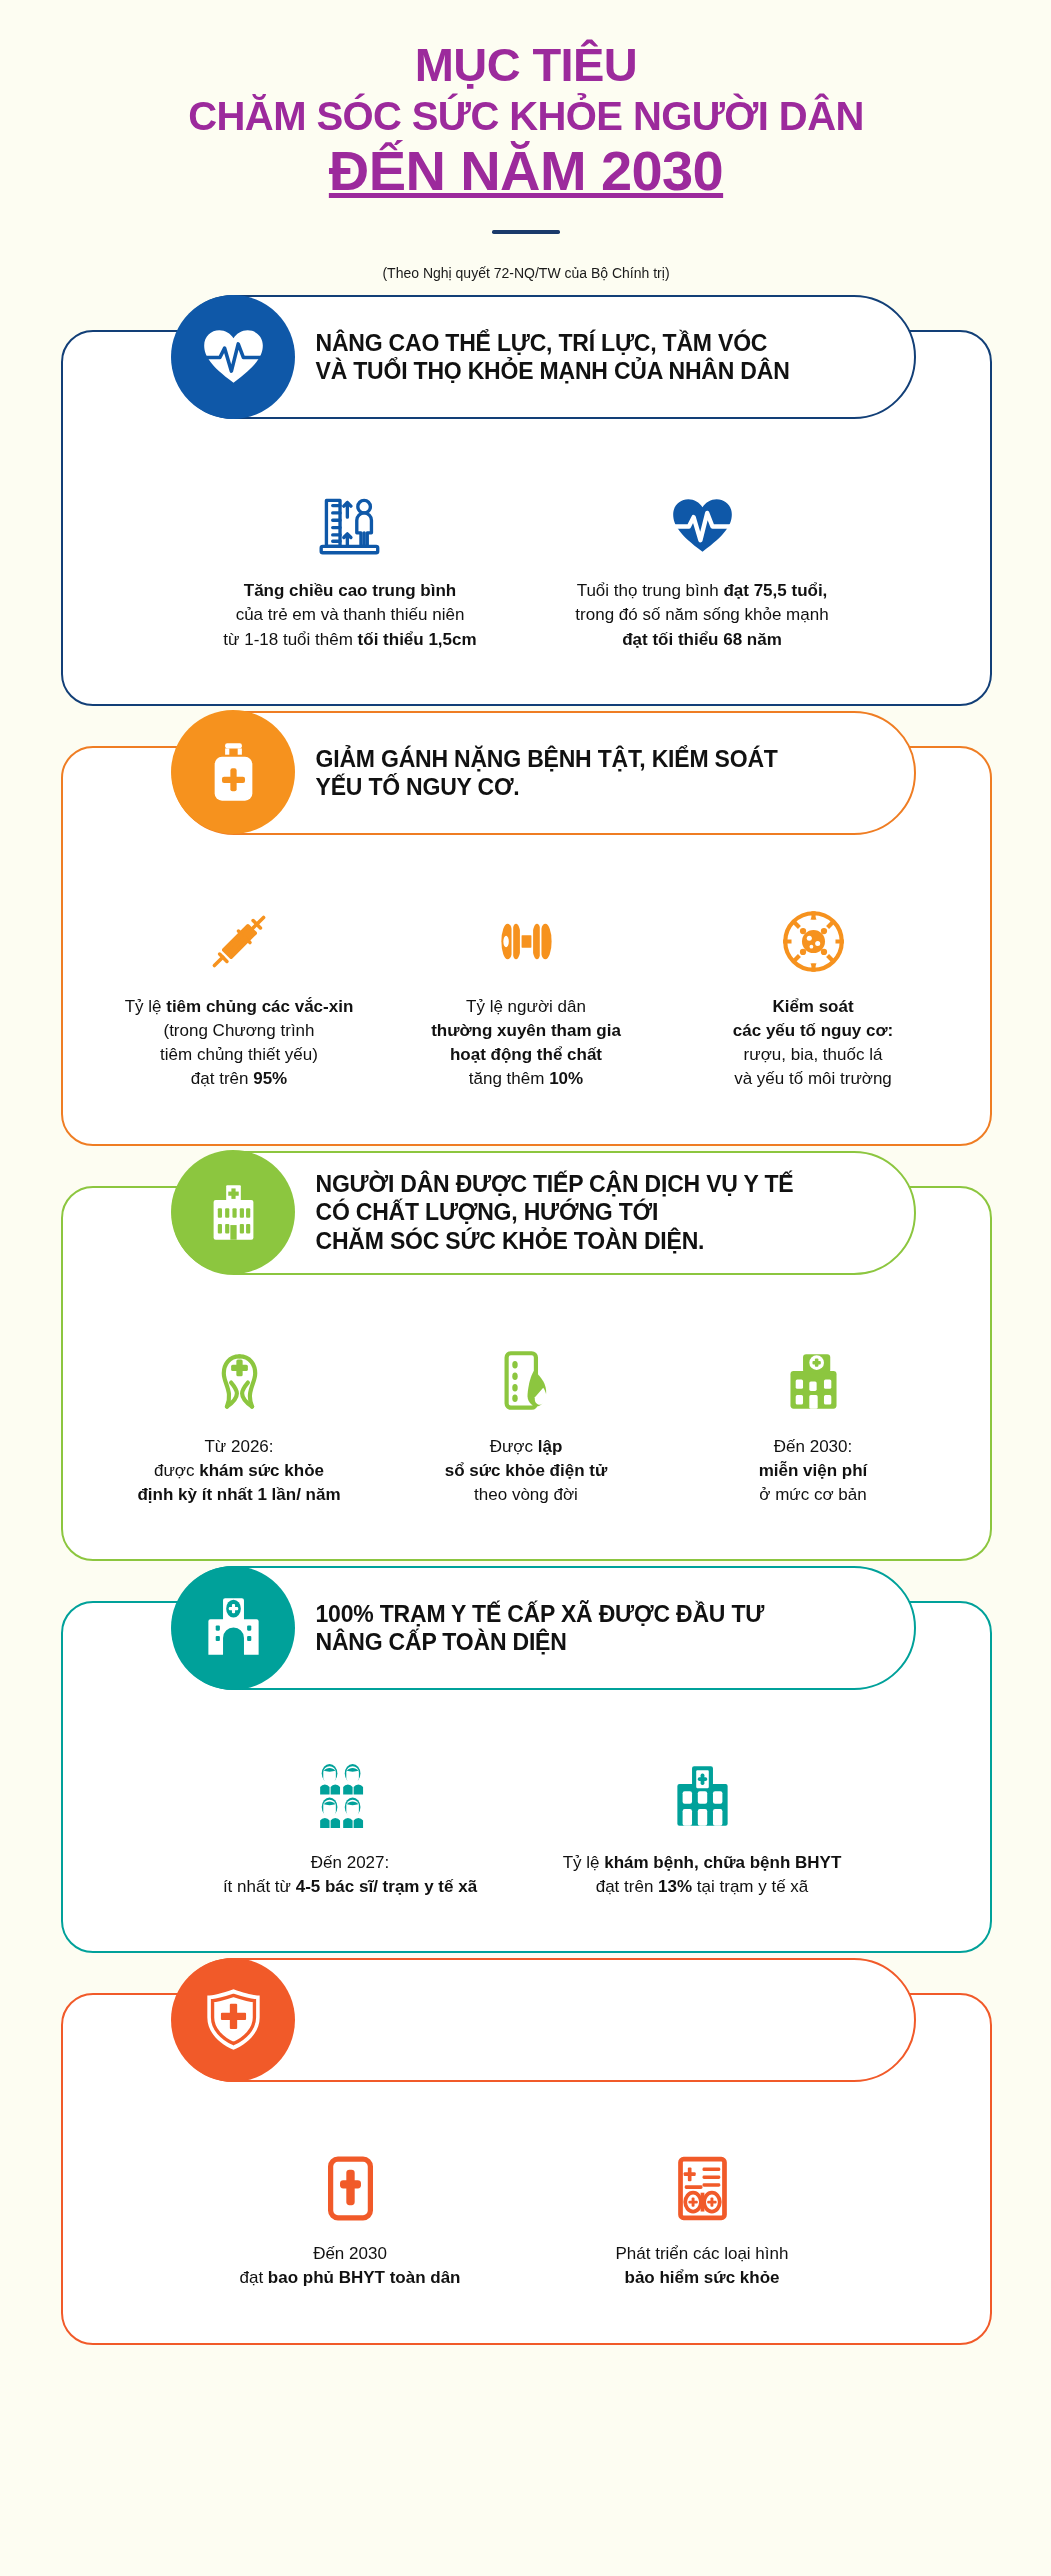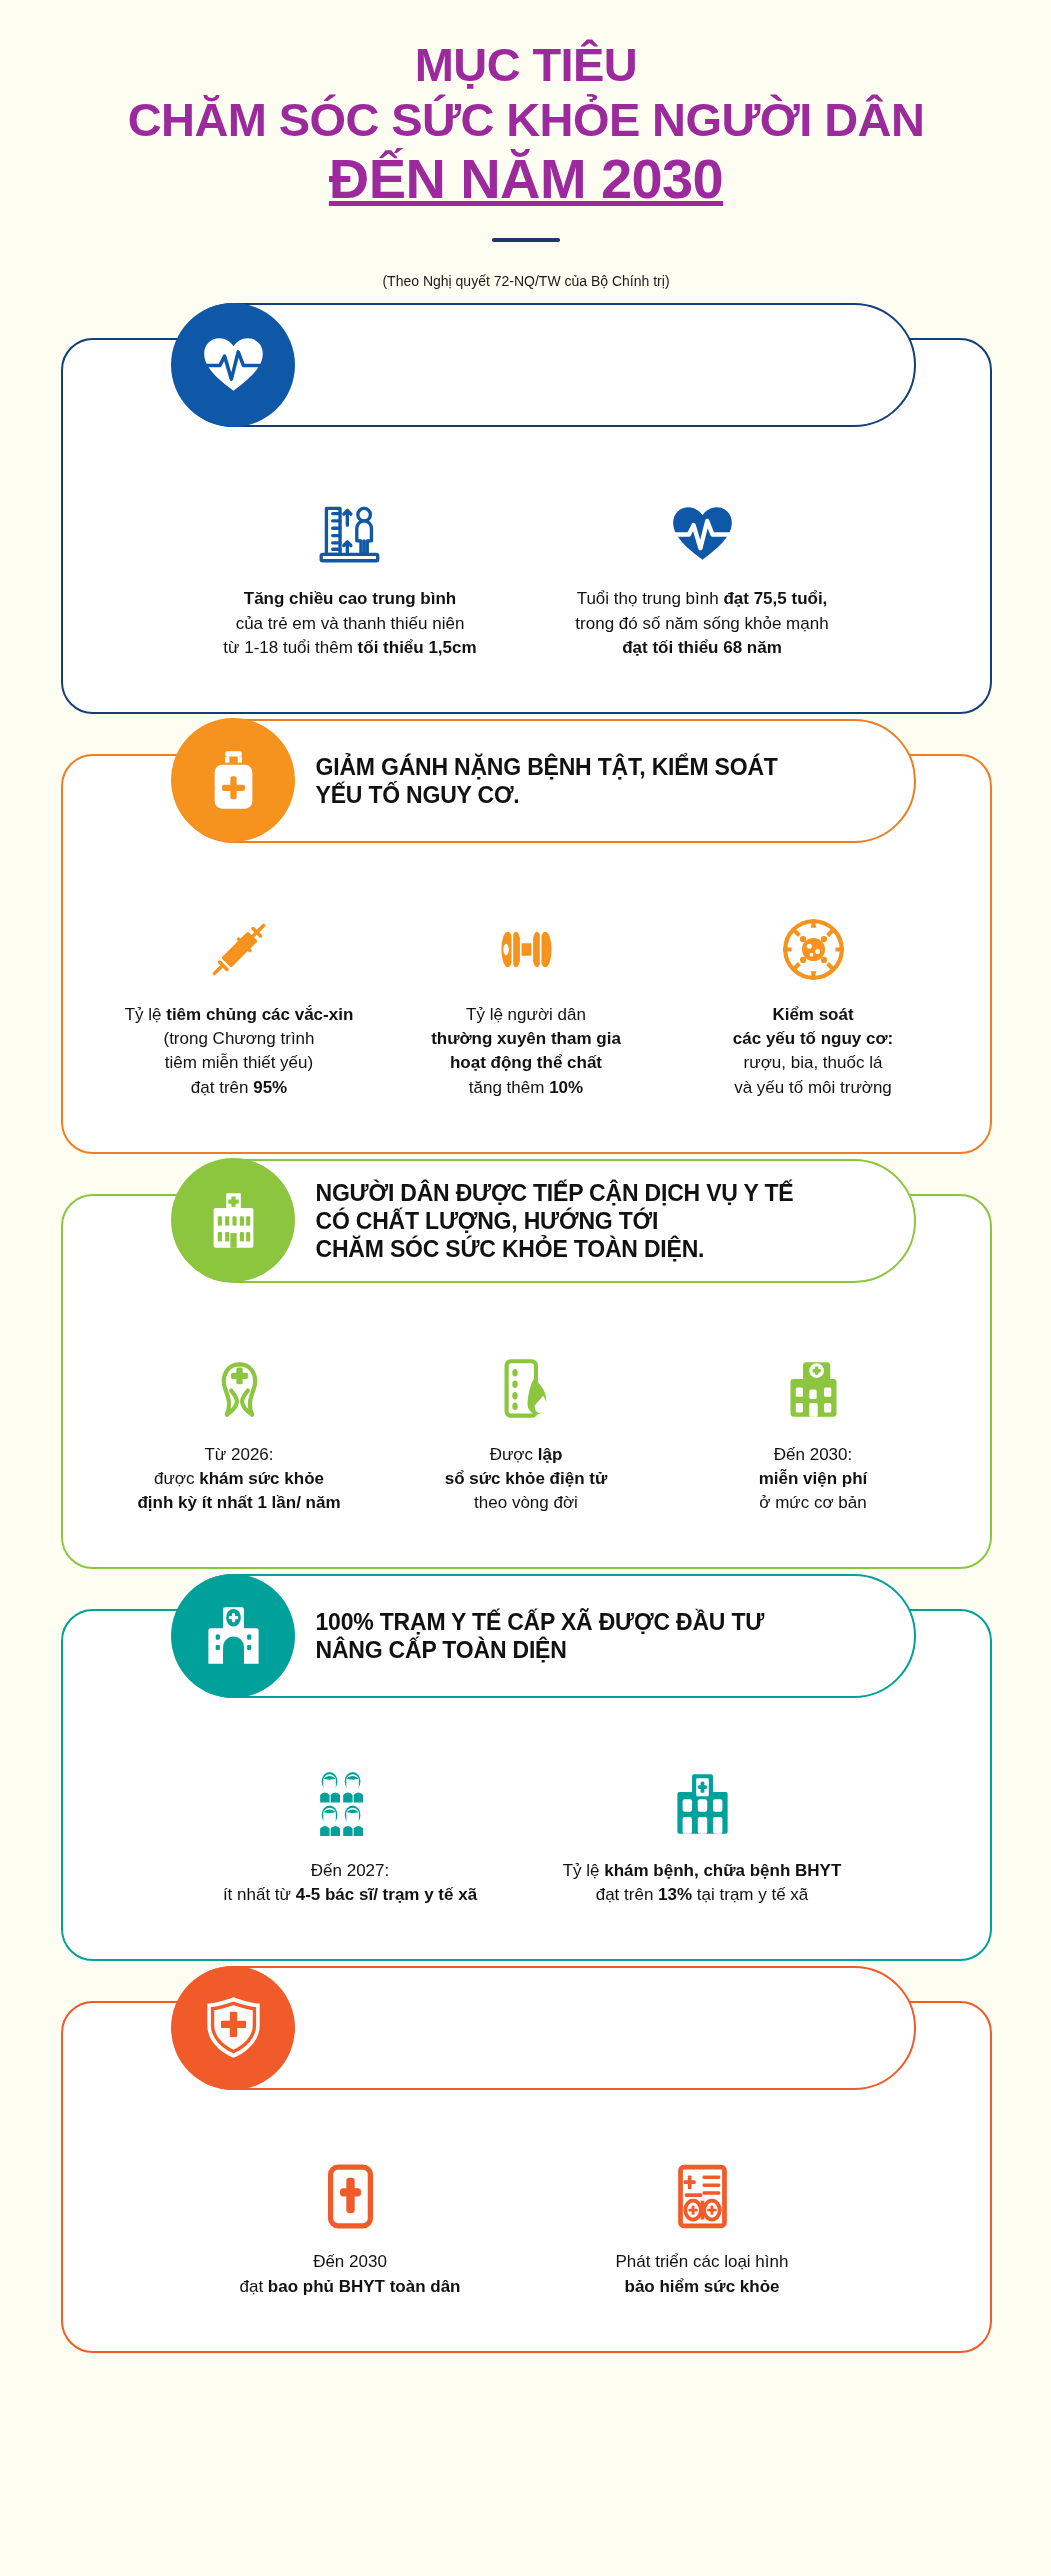--- a/index.html
+++ b/index.html
@@ -13,21 +13,21 @@
   
   .title-block { text-align: center; padding: 38px 34px 0 34px; }
   .title-line {
     color: #9c2a9c;
     font-weight: bold;
     letter-spacing: -0.6px;
     line-height: 1.16;
     text-transform: uppercase;
   }
   .title-l1 { font-size: 47px; }
-  .title-l2 { font-size: 47px; }
+  .title-l2 { font-size: 40px; }
   .title-l3 { font-size: 56px; text-decoration: underline; }
   .title-rule {
     width: 68px; height: 4px; background: #1b3a6b;
     margin: 26px auto 0 auto; border-radius: 1.7px;
   }
   .subtitle {
     margin-top: 31px;
     font-size: 14px;
     color: #1a1a1a;
     font-weight: 500;
@@ -121,20 +121,24 @@
 
 <div class="cards" id="cards-root">
     <div class="card t-blue two-items">
       <div class="card-header">
        <div class="badge">
           <svg viewBox="0 0 64 64" width="67" height="67">
             <path fill="#fff" d="M32 57 C10 41 4 31 4 21.5 C4 13 10.5 7 18.5 7 C24 7 29 10 32 14.5 C35 10 40 7 45.5 7 C53.5 7 60 13 60 21.5 C60 31 54 41 32 57 Z"></path>
             <path fill="none" stroke="#0f58a8" stroke-width="3.4" stroke-linejoin="round" stroke-linecap="round" d="M2 33 H19 L23.5 24 L30 46 L36.5 20 L41.5 33 H62"></path>
           </svg>
         </div>
+       <div class="header-text">
+          <div>NÂNG CAO THỂ LỰC, TRÍ LỰC, TẦM VÓC</div>
+          <div>VÀ TUỔI THỌ KHỎE MẠNH CỦA NHÂN DÂN</div>
+        </div>
      </div>
      <div class="card-body">
        <div class="items">
           <div class="item">
         <div class="item-icon">
               <svg viewBox="0 0 64 64" width="67" height="67">
                 <g fill="none" stroke="#0f58a8" stroke-width="3.2" stroke-linecap="round" stroke-linejoin="round">
                   <rect x="9" y="8" width="13" height="44"></rect>
                   <path d="M22 13 H15 M22 20 H15 M22 27 H15 M22 34 H15 M22 41 H15 M22 47 H15"></path>
                   <path d="M29 24 V10 M25.6 13.5 L29 10 L32.4 13.5"></path>
@@ -201,21 +205,21 @@
                   <path d="M31 22 L42 33"></path>
                   <path d="M13 44 L20 51"></path>
                   <path d="M16 47 L8 55"></path>
                   <path d="M34 26 L29 31 M39 31 L34 36 M28 32 L23 37"></path>
                 </g>
               </svg>
             </div>
         <div class="item-text">
               <div class="text-line">Tỷ lệ <b>tiêm chủng các vắc-xin</b></div>
               <div class="text-line">(trong Chương trình</div>
-              <div class="text-line">tiêm miễn thiết yếu)</div>
+              <div class="text-line">tiêm chủng thiết yếu)</div>
               <div class="text-line">đạt trên <b>95%</b></div>
             </div>
       </div>
           <div class="item">
         <div class="item-icon">
               <svg viewBox="0 0 64 64" width="67" height="67">
                 <g fill="#f6921e">
                   <ellipse cx="14" cy="32" rx="6" ry="17"></ellipse>
                   <ellipse cx="22" cy="32" rx="5" ry="17"></ellipse>
                   <ellipse cx="50" cy="32" rx="6" ry="17"></ellipse>

